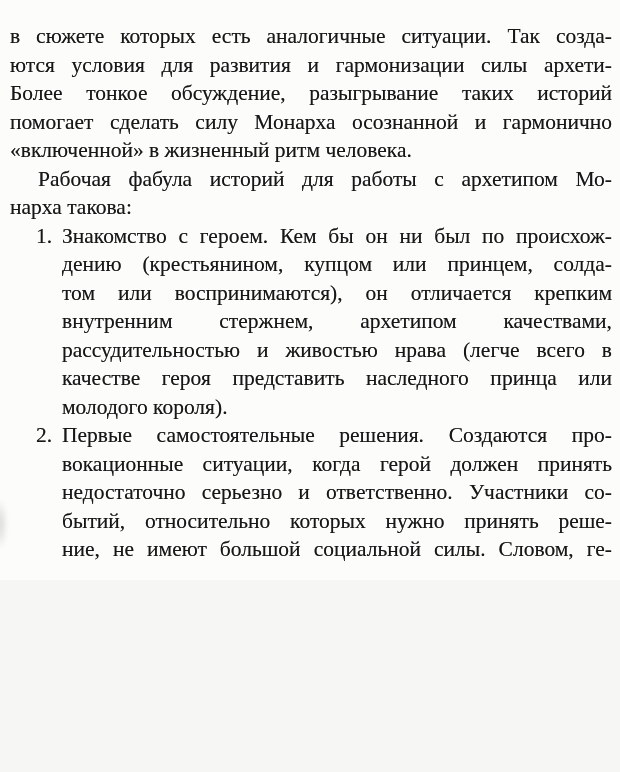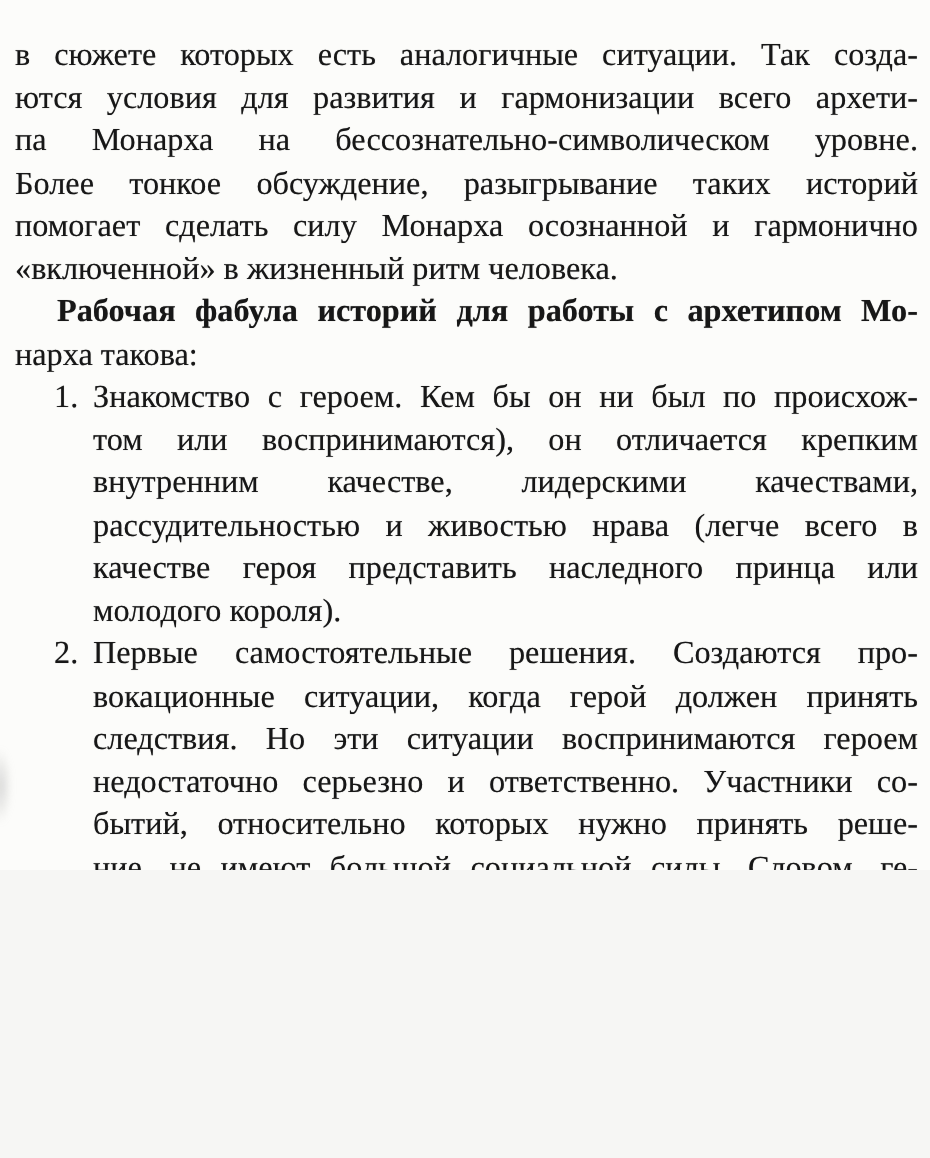--- a/index.html
+++ b/index.html
@@ -27,21 +27,20 @@
     line-height: 28.5px;
     text-align: justify;
     text-align-last: justify;
     overflow: visible;
   }
   .no-justify-last .line:last-child {
     text-align-last: left;
   }
   .para-indent .line:first-child {
     text-indent: 28px;
-    font-weight: bold;
   }
   .list-item { display: flex; }
   .list-num {
     flex: 0 0 52px;
     box-sizing: border-box;
     padding-left: 26px;
     line-height: 28.5px;
     height: 28.5px;
   }
   .list-lines { flex: 1 1 auto; min-width: 0; }
@@ -75,52 +74,51 @@
 
 <div class="book-page">
 
   <div class="smudge-a"></div>
   <div class="smudge-b"></div>
 
   <div class="page-text">
 
     <div class="paragraph no-justify-last">
         <div class="line">в сюжете которых есть аналогичные ситуации. Так созда-</div>
-        <div class="line">ются условия для развития и гармонизации всего архети-</div>
-        <div class="line">па Монарха на бессознательно-символическом уровне.</div>
+        <div class="line">ются условия для развития и гармонизации силы архети-</div>
         <div class="line">Более тонкое обсуждение, разыгрывание таких историй</div>
         <div class="line">помогает сделать силу Монарха осознанной и гармонично</div>
         <div class="line">«включенной» в жизненный ритм человека.</div>
       </div>
 
     <div class="paragraph no-justify-last para-indent">
         <div class="line">Рабочая фабула историй для работы с архетипом Мо-</div>
         <div class="line">нарха такова:</div>
       </div>
 
     <div class="numbered-list">
 
       <div class="list-item">
         <div class="list-num">1.</div>
         <div class="list-lines no-justify-last">
             <div class="line">Знакомство с героем. Кем бы он ни был по происхож-</div>
+            <div class="line">дению (крестьянином, купцом или принцем, солда-</div>
             <div class="line">том или воспринимаются), он отличается крепким</div>
-            <div class="line">внутренним качестве, лидерскими качествами,</div>
+            <div class="line">внутренним стержнем, архетипом качествами,</div>
             <div class="line">рассудительностью и живостью нрава (легче всего в</div>
             <div class="line">качестве героя представить наследного принца или</div>
             <div class="line">молодого короля).</div>
           </div>
       </div>
 
       <div class="list-item">
         <div class="list-num">2.</div>
         <div class="list-lines">
             <div class="line">Первые самостоятельные решения. Создаются про-</div>
             <div class="line">вокационные ситуации, когда герой должен принять</div>
-            <div class="line">следствия. Но эти ситуации воспринимаются героем</div>
             <div class="line">недостаточно серьезно и ответственно. Участники со-</div>
             <div class="line">бытий, относительно которых нужно принять реше-</div>
             <div class="line">ние, не имеют большой социальной силы. Словом, ге-</div>
           </div>
       </div>
 
     </div>
   </div>
 
   <div class="page-number">~ 149 ~</div>

